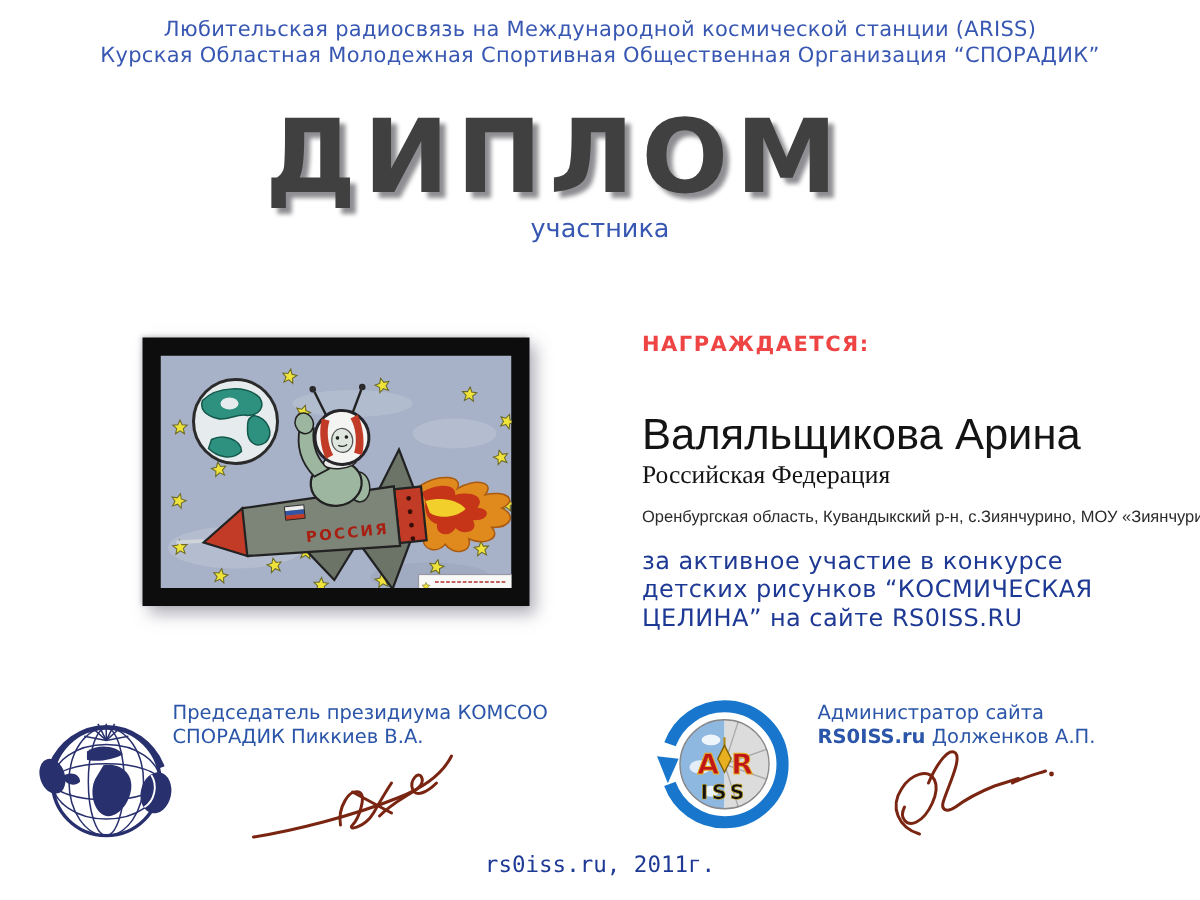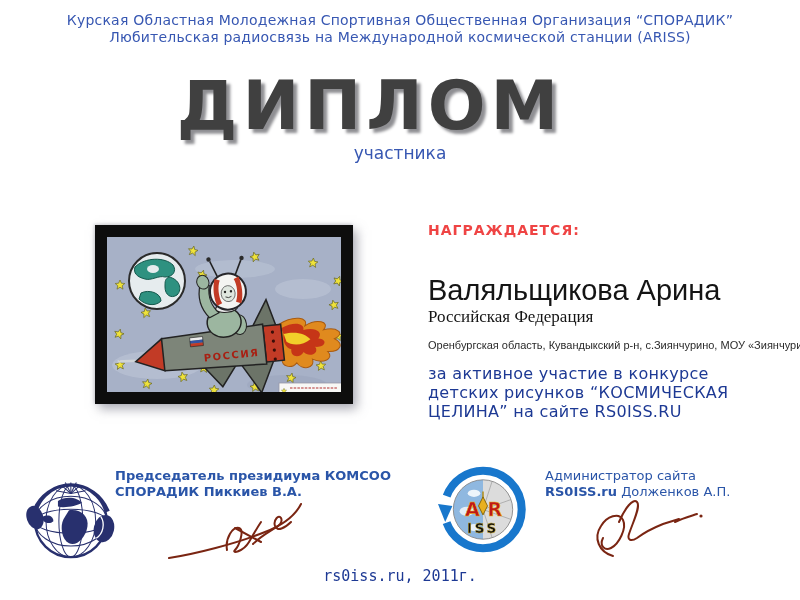--- a/index.html
+++ b/index.html
@@ -29,22 +29,22 @@
   .logo-sporadik{position:absolute;left:23px;top:460px;}
   .logo-ariss{position:absolute;left:438px;top:462px;}
   .sig{position:absolute;}
   .footer{position:absolute;top:567px;left:0;width:800px;text-align:center;
     font-family:"DejaVu Sans Mono",monospace;font-size:15px;color:#1d3994;}
 </style>
 </head>
 <body>
 
 <div class="header">
+  <div>Любительская радиосвязь на Международной космической станции (ARISS)</div>
   <div>Курская Областная Молодежная Спортивная Общественная Организация “СПОРАДИК”</div>
-  <div>Любительская радиосвязь на Международной космической станции (ARISS)</div>
 </div>
 
 <div class="title">ДИПЛОМ</div>
 <div class="subtitle">участника</div>
 
 <div class="artwork-frame">
   <svg width="234" height="155" viewBox="0 0 234 155">
 
     <rect x="0" y="0" width="234" height="155" fill="#a7b1c7"></rect>
     <ellipse cx="50" cy="128" rx="45" ry="14" fill="#c2cad9" opacity=".5"></ellipse>
@@ -177,21 +177,21 @@
       <line x1="52" y1="36" x2="36" y2="33"></line>
     <line x1="52" y1="36" x2="68" y2="33"></line>
       <line x1="52" y1="36" x2="46" y2="24"></line>
     <line x1="52" y1="36" x2="58" y2="24"></line>
   </g>
   <ellipse cx="13" cy="62" rx="9" ry="13" fill="#28306e" transform="rotate(-18 13 62)"></ellipse>
   <ellipse cx="88" cy="74" rx="11" ry="15" fill="#28306e" transform="rotate(12 88 74)"></ellipse>
   <path d="M82,62 A14,16 0 0 1 82,86" fill="none" stroke="#ffffff" stroke-width="1.4" transform="rotate(12 88 74)"></path>
 </svg>
 
-<div class="sign-label" style="left:115px;top:468px;font-weight:bold;">
+<div class="sign-label" style="left:115px;top:468px;">
   <div>Председатель президиума КОМСОО</div>
   <div>СПОРАДИК Пиккиев В.А.</div>
 </div>
 <svg class="sig" style="left:165px;top:498px;" width="140" height="68" viewBox="0 0 140 68">
   <g fill="none" stroke="#7a2512" stroke-width="2" stroke-linecap="round">
     <path d="M4,60 C30,56 70,46 100,34 C118,27 130,18 136,6"></path>
     <path d="M62,52 C60,40 68,28 74,30 C80,32 74,48 70,52 C66,56 78,54 84,44 C88,37 92,30 96,24"></path>
     <path d="M88,46 C96,38 104,34 110,30 C114,28 118,24 116,20 C114,16 108,22 110,28 C112,34 120,30 126,24"></path>
     <path d="M70,30 L96,44"></path>
   </g>

